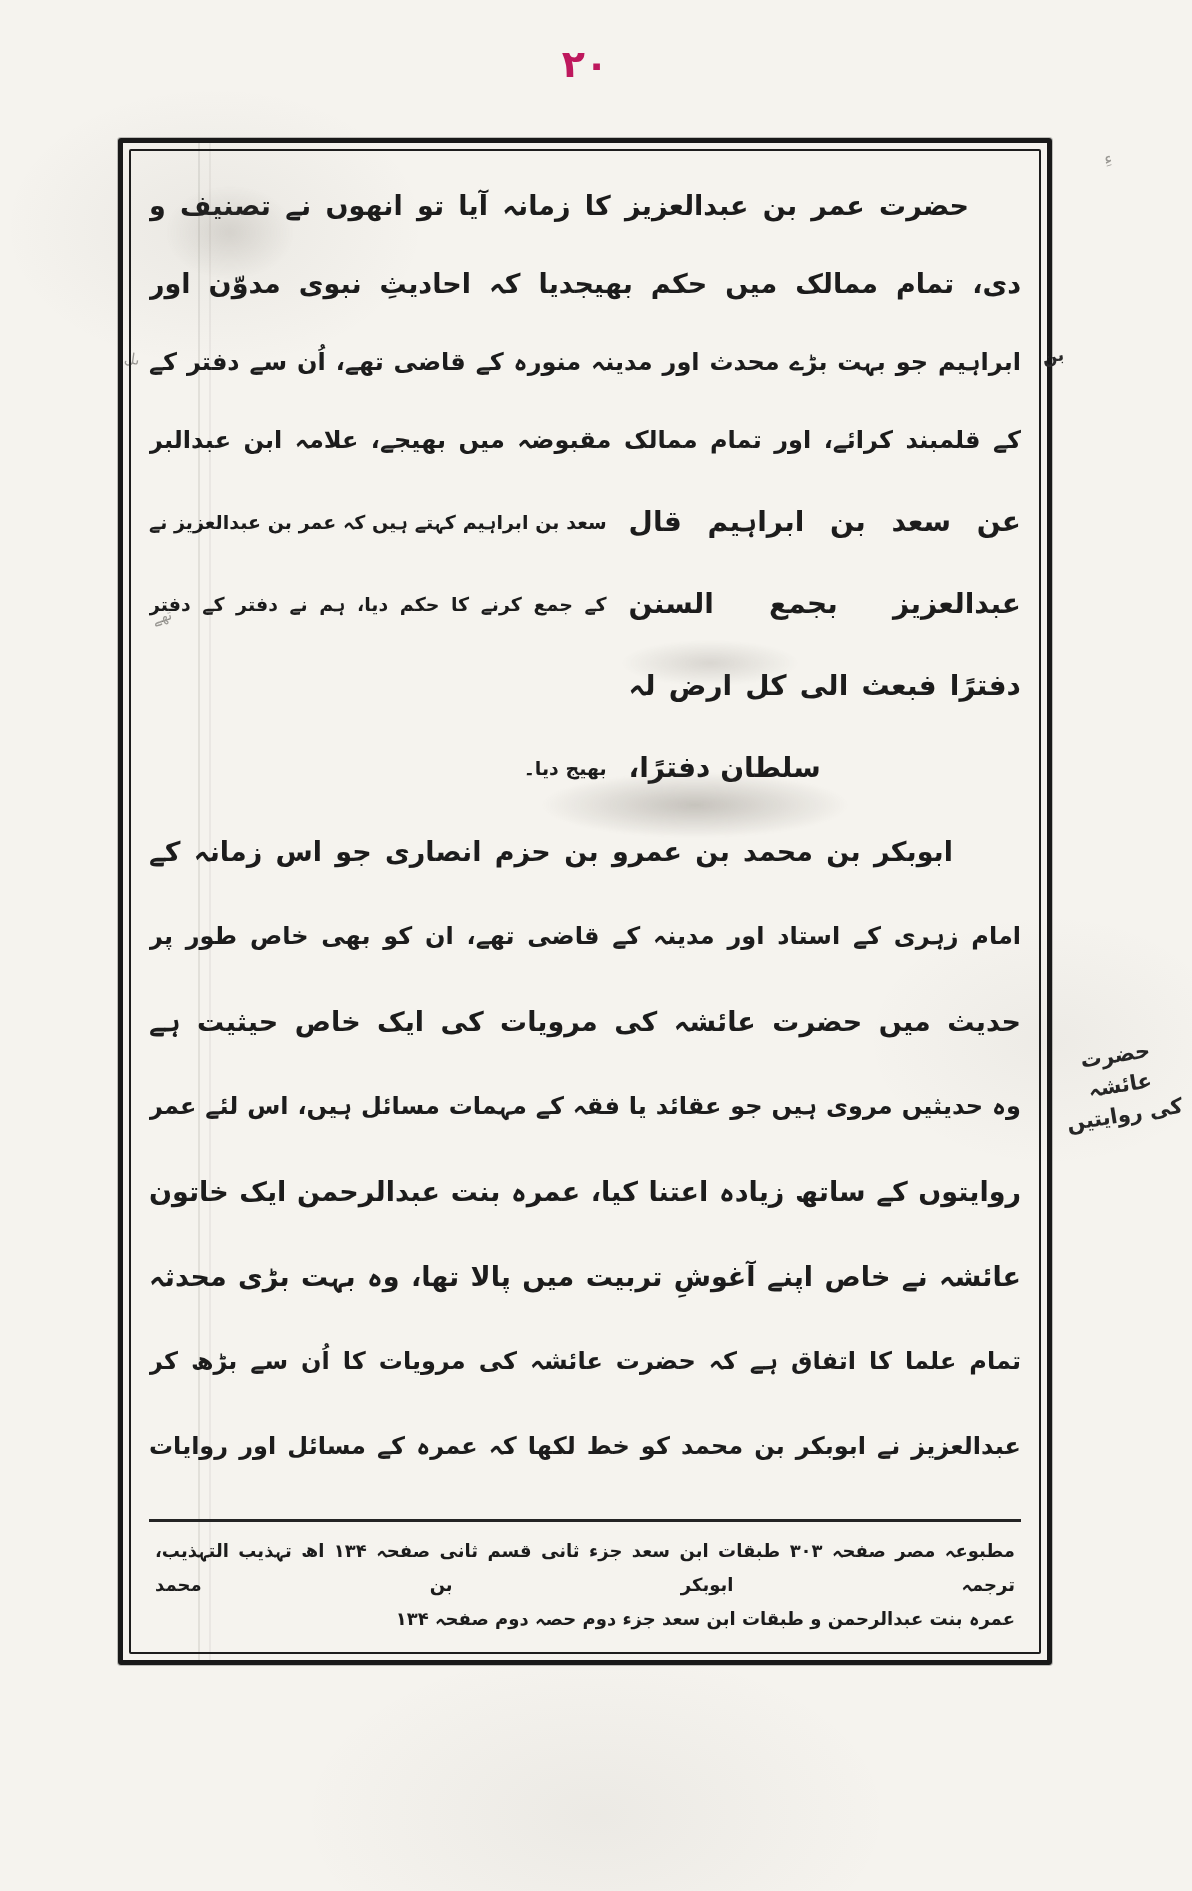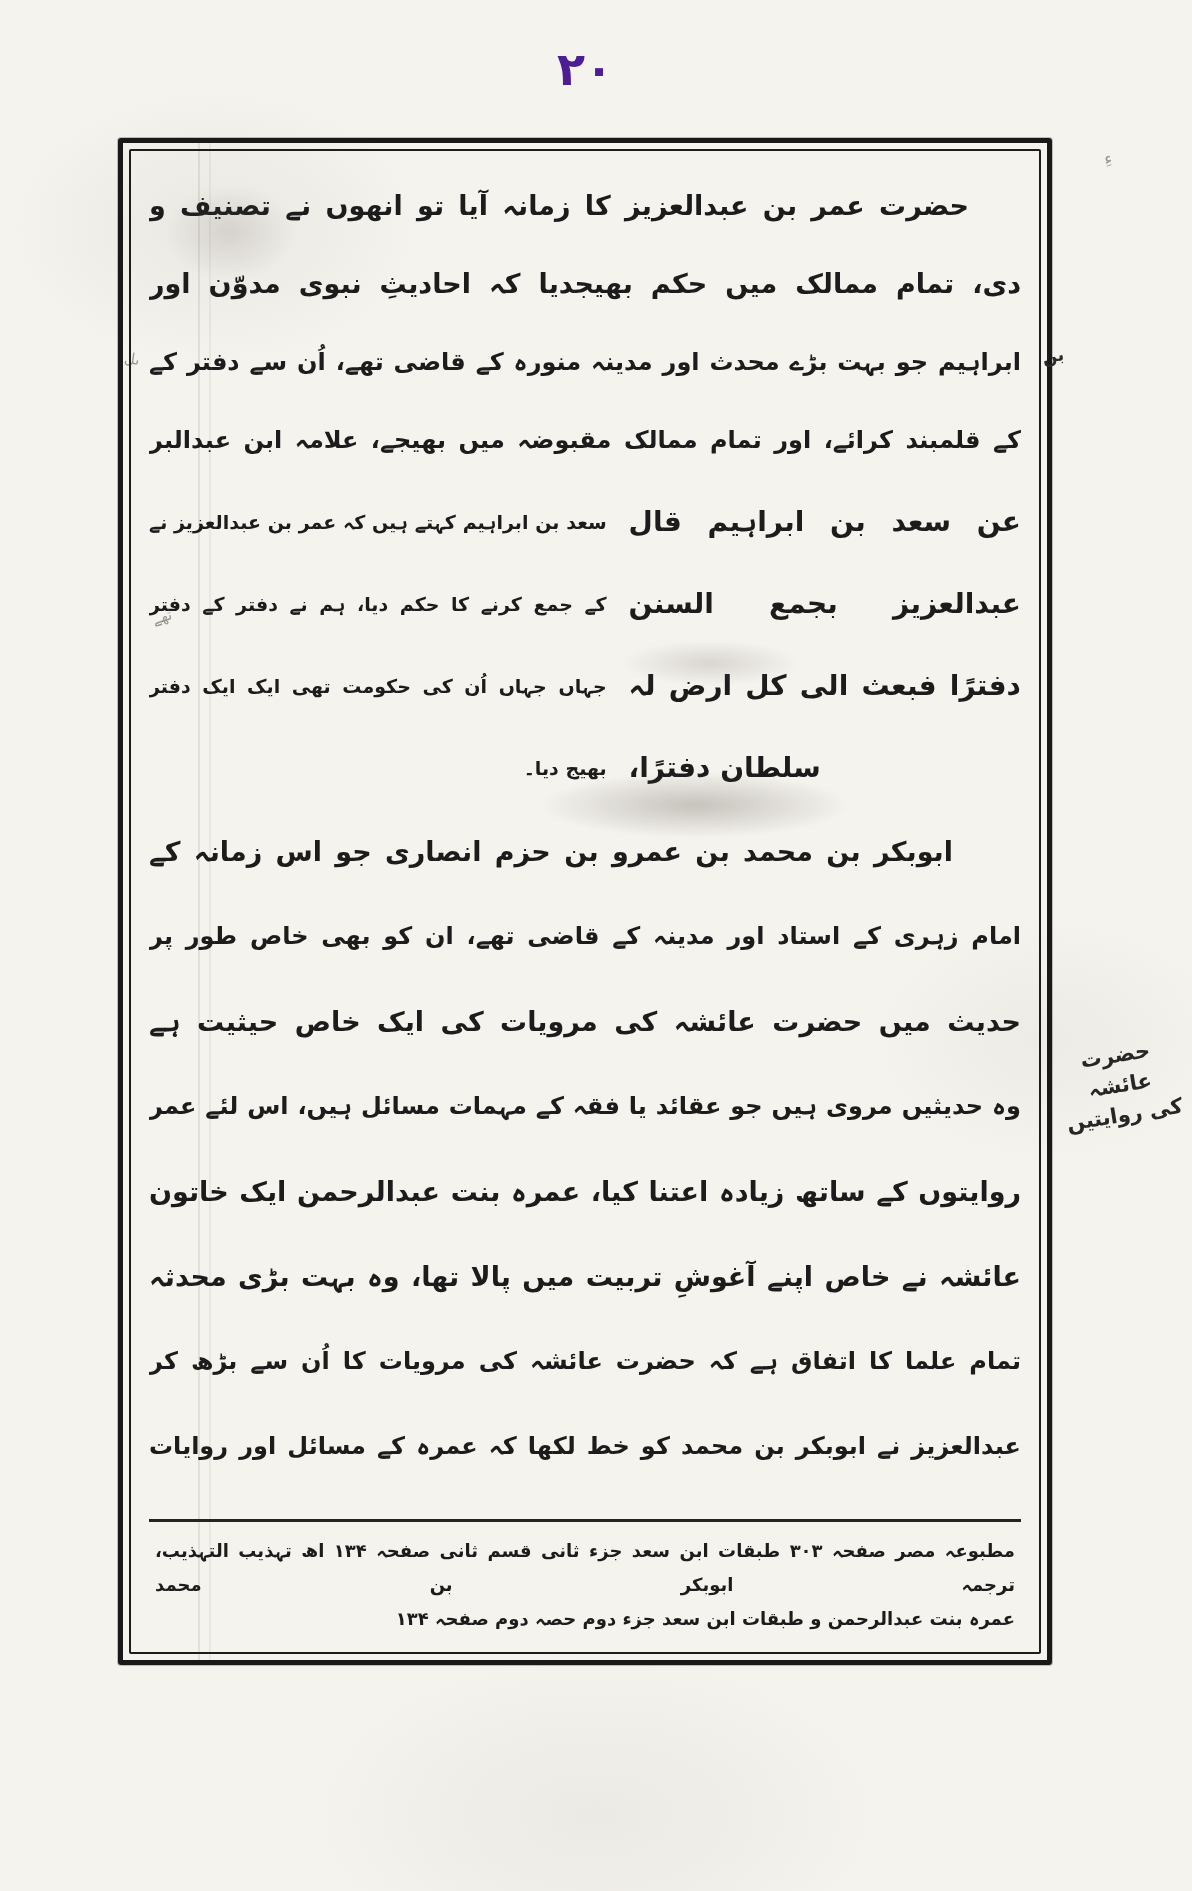--- a/index.html
+++ b/index.html
@@ -23,23 +23,23 @@
       radial-gradient(ellipse 260px 180px at 88% 55%, rgba(90,85,78,0.05), transparent 70%),
       radial-gradient(ellipse 420px 240px at 50% 96%, rgba(90,85,78,0.06), transparent 70%);
     pointer-events: none;
   }
   .page-number {
     position: absolute;
     top: 42px;
     left: 118px;
     width: 934px;
     text-align: center;
-    font-size: 46px;
-    font-weight: bold;
-    color: #4c1d95;
+    font-size: 38px;
+    font-weight: bold;
+    color: #be185d;
   }
   
   .frame-outer {
     position: absolute;
     left: 118px;
     top: 138px;
     width: 934px;
     height: 1527px;
     border: 5px solid #191919;
     box-sizing: border-box;
@@ -192,21 +192,20 @@
           <div class="qrow">
             <div class="qcell arabic">عن سعد بن ابراہیم قال امرنا عمر بن</div>
             <div class="qcell urdu">سعد بن ابراہیم کہتے ہیں کہ عمر بن عبدالعزیز نے ہم کو احادیث</div>
           </div>
           <div class="qrow">
             <div class="qcell arabic">عبدالعزیز بجمع السنن فکتبناہا دفترًا</div>
             <div class="qcell urdu">کے جمع کرنے کا حکم دیا، ہم نے دفتر کے دفتر لکھے، پھر</div>
           </div>
           <div class="qrow">
             <div class="qcell arabic">دفترًا فبعث الی کل ارض لہ علیہا</div>
-            <div class="qcell urdu">جہاں جہاں اُن کی حکومت تھی ایک ایک دفتر</div>
           </div>
           <div class="qrow last">
             <div class="qcell arabic">سلطان دفترًا،</div>
             <div class="qcell urdu">بھیج دیا۔</div>
           </div>
         </div>
 
         <div class="para2">
           <div class="line indent2">ابوبکر بن محمد بن عمرو بن حزم انصاری جو اس زمانہ کے بہت بڑے محدث</div>
           <div class="line long">امام زہری کے استاد اور مدینہ کے قاضی تھے، ان کو بھی خاص طور پر احادیث کے جمع کرنے کا حکم</div>

